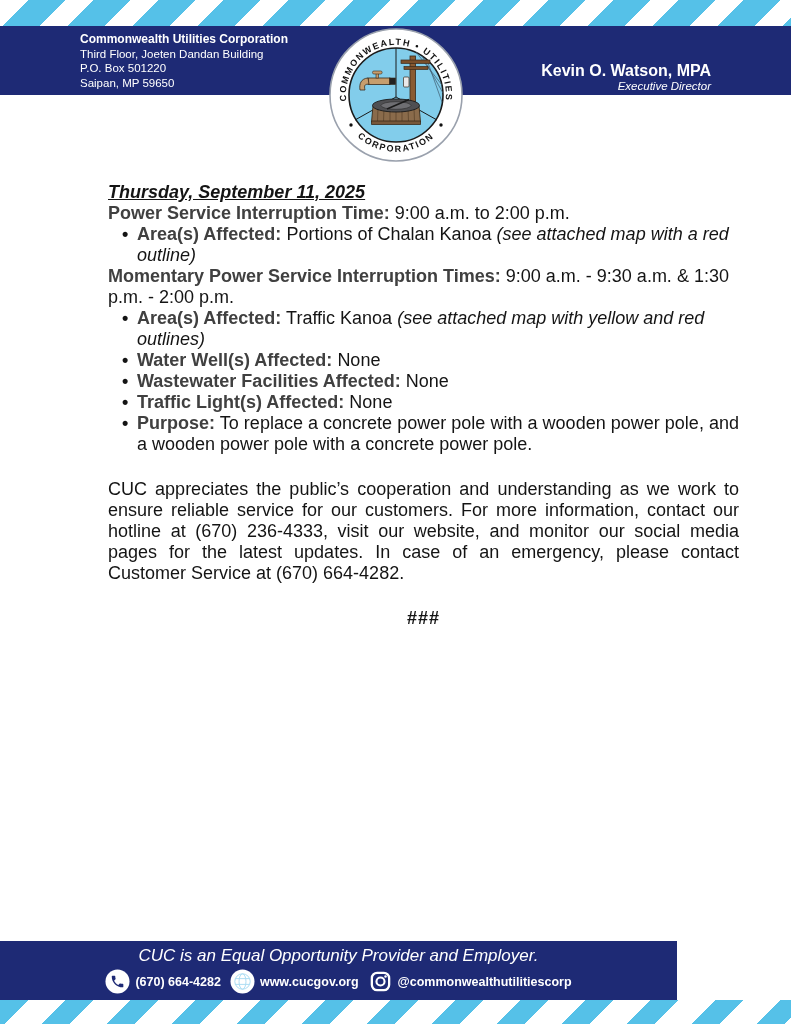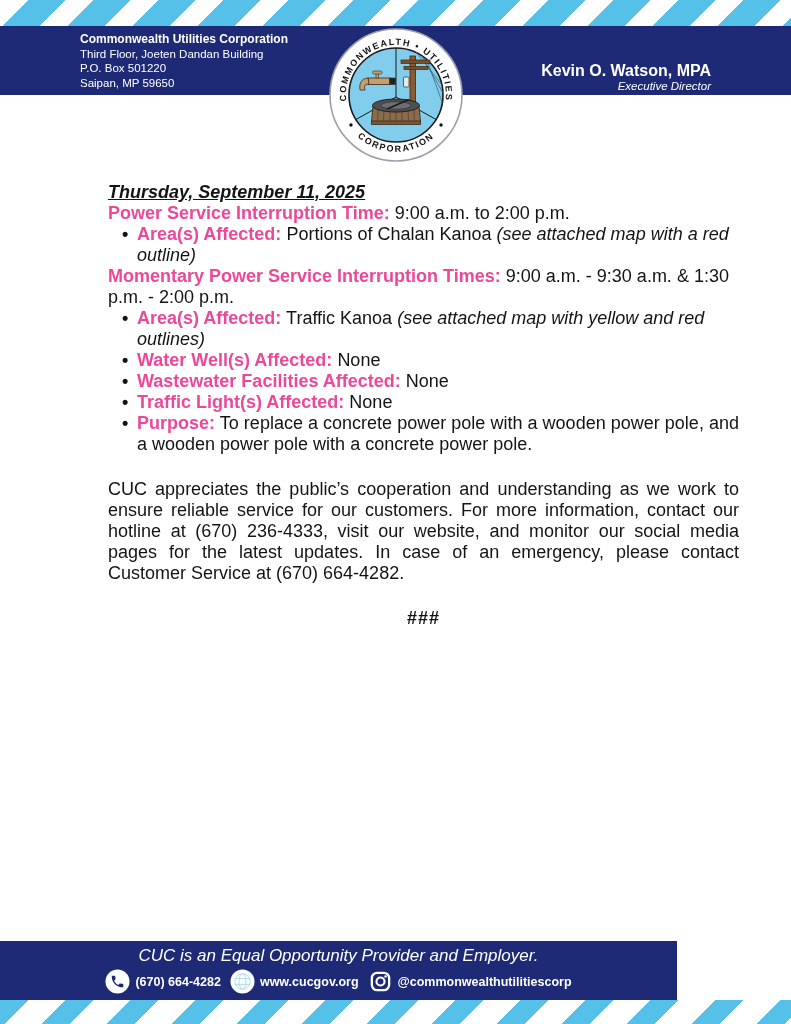--- a/index.html
+++ b/index.html
@@ -24,21 +24,21 @@
   .addr-block { position:absolute; top:32px; left:80px; color:#fff; font-size:11.5px; line-height:14.5px; }
   .addr-block .org { font-weight:bold; font-size:12px; }
   .dir-block { position:absolute; top:32px; right:80px; color:#fff; font-size:11.5px; line-height:14.5px; text-align:right; }
   .dir-block .nm { font-weight:bold; font-size:16px;margin-top:32px; }
   .dir-block .ttl { font-style:italic; }
   
   .logo { position:absolute; top:27px; left:50%; transform:translateX(-50%); width:136px; height:136px; }
   
   .content { position:absolute; top:182px; left:80px; width:631px; font-size:18px; line-height:21px; color:#141414;margin-left:28px; }
   .date-line { font-weight:bold; font-style:italic; text-decoration:underline; }
-  .lbl { font-weight:bold; color:#ec4899; }
+  .lbl { font-weight:bold; color:#404040; }
   .note { font-style:italic; }
   .item { }
   .item.bulleted { position:relative; padding-left:29px; }
   .item.bulleted::before { content:"\2022"; position:absolute; left:14px; font-weight:bold; }
   .item.justify { text-align:justify; }
   .closing { margin-top:24px; text-align:justify; }
   .end-mark { margin-top:24px; text-align:center; font-weight:bold; letter-spacing:1px; }
   
   .band-bottom { position:absolute; top:941px; left:0; width:677px; height:59px; background:var(--navy); color:#fff; }
   .tagline { margin-top:5px; text-align:center; font-style:italic; font-size:17px; font-weight:500; }

